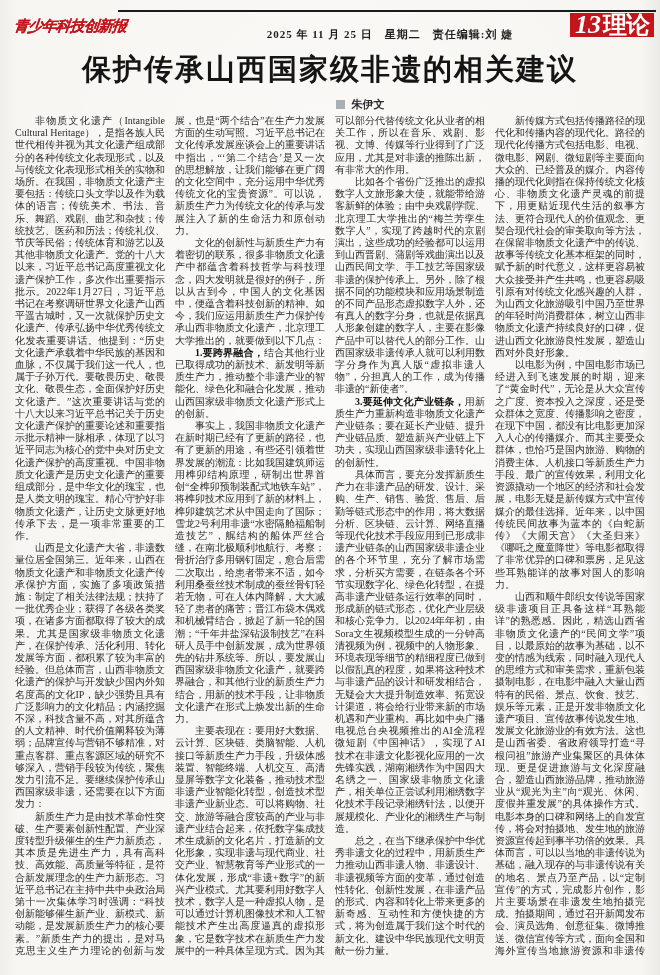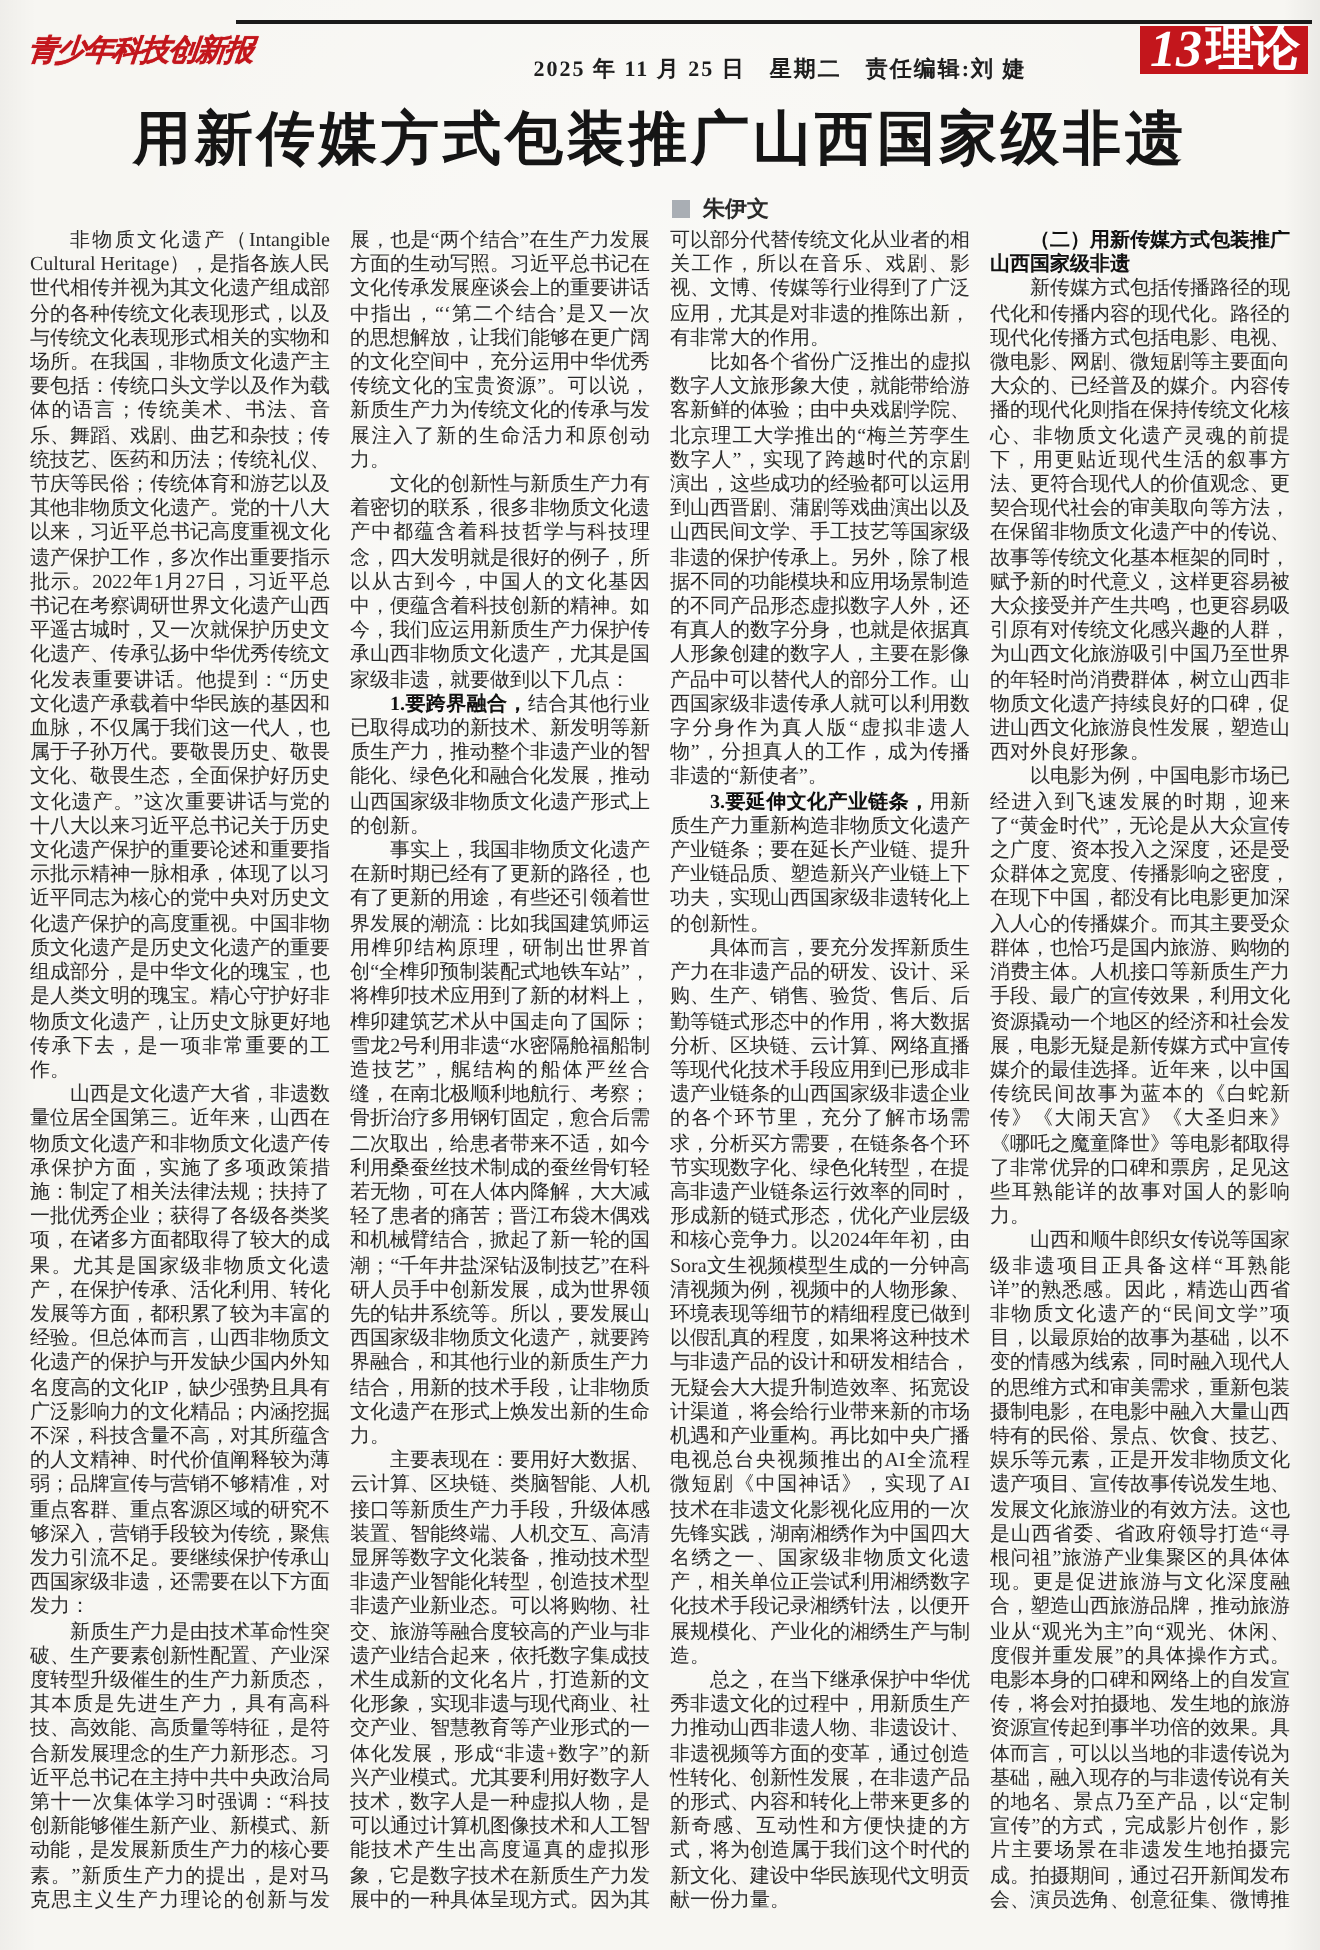--- a/index.html
+++ b/index.html
@@ -67,36 +67,35 @@
 
   <div class="masthead">青少年科技创新报</div>
 
   <div class="dateline">2025 年 11 月 25 日　星期二　责任编辑:刘 婕</div>
 
   <div class="badge">
     <span class="num">13</span>
     <span class="sec">理论</span>
   </div>
 
-  <div class="headline">用新传媒方式包装推广山西国家级非遗</div>
+  <div class="headline">保护传承山西国家级非遗的相关建议</div>
 
   <div class="author">
     <span class="sq"></span><span>朱伊文</span>
   </div>
 
   <div class="body-cols">
       <p class="normal">非物质文化遗产（Intangible Cultural Heritage），是指各族人民世代相传并视为其文化遗产组成部分的各种传统文化表现形式，以及与传统文化表现形式相关的实物和场所。在我国，非物质文化遗产主要包括：传统口头文学以及作为载体的语言；传统美术、书法、音乐、舞蹈、戏剧、曲艺和杂技；传统技艺、医药和历法；传统礼仪、节庆等民俗；传统体育和游艺以及其他非物质文化遗产。党的十八大以来，习近平总书记高度重视文化遗产保护工作，多次作出重要指示批示。2022年1月27日，习近平总书记在考察调研世界文化遗产山西平遥古城时，又一次就保护历史文化遗产、传承弘扬中华优秀传统文化发表重要讲话。他提到：“历史文化遗产承载着中华民族的基因和血脉，不仅属于我们这一代人，也属于子孙万代。要敬畏历史、敬畏文化、敬畏生态，全面保护好历史文化遗产。”这次重要讲话与党的十八大以来习近平总书记关于历史文化遗产保护的重要论述和重要指示批示精神一脉相承，体现了以习近平同志为核心的党中央对历史文化遗产保护的高度重视。中国非物质文化遗产是历史文化遗产的重要组成部分，是中华文化的瑰宝，也是人类文明的瑰宝。精心守护好非物质文化遗产，让历史文脉更好地传承下去，是一项非常重要的工作。</p>
       <p class="normal">山西是文化遗产大省，非遗数量位居全国第三。近年来，山西在物质文化遗产和非物质文化遗产传承保护方面，实施了多项政策措施：制定了相关法律法规；扶持了一批优秀企业；获得了各级各类奖项，在诸多方面都取得了较大的成果。尤其是国家级非物质文化遗产，在保护传承、活化利用、转化发展等方面，都积累了较为丰富的经验。但总体而言，山西非物质文化遗产的保护与开发缺少国内外知名度高的文化IP，缺少强势且具有广泛影响力的文化精品；内涵挖掘不深，科技含量不高，对其所蕴含的人文精神、时代价值阐释较为薄弱；品牌宣传与营销不够精准，对重点客群、重点客源区域的研究不够深入，营销手段较为传统，聚焦发力引流不足。要继续保护传承山西国家级非遗，还需要在以下方面发力：</p>
       <p class="normal">新质生产力是由技术革命性突破、生产要素创新性配置、产业深度转型升级催生的生产力新质态，其本质是先进生产力，具有高科技、高效能、高质量等特征，是符合新发展理念的生产力新形态。习近平总书记在主持中共中央政治局第十一次集体学习时强调：“科技创新能够催生新产业、新模式、新动能，是发展新质生产力的核心要素。”新质生产力的提出，是对马克思主义生产力理论的创新与发展，也是“两个结合”在生产力发展方面的生动写照。习近平总书记在文化传承发展座谈会上的重要讲话中指出，“‘第二个结合’是又一次的思想解放，让我们能够在更广阔的文化空间中，充分运用中华优秀传统文化的宝贵资源”。可以说，新质生产力为传统文化的传承与发展注入了新的生命活力和原创动力。</p>
-      <p class="normal">文化的创新性与新质生产力有着密切的联系，很多非物质文化遗产中都蕴含着科技哲学与科技理念，四大发明就是很好的例子，所以从古到今，中国人的文化基因中，便蕴含着科技创新的精神。如今，我们应运用新质生产力保护传承山西非物质文化遗产，尤其是国家级非遗，就要做到以下几点：</p>
+      <p class="normal">文化的创新性与新质生产力有着密切的联系，很多非物质文化遗产中都蕴含着科技哲学与科技理念，四大发明就是很好的例子，所以从古到今，中国人的文化基因中，便蕴含着科技创新的精神。如今，我们应运用新质生产力保护传承山西非物质文化遗产，北京理工大学推出的，就要做到以下几点：</p>
       <p class="normal"><b>1.要跨界融合，</b>结合其他行业已取得成功的新技术、新发明等新质生产力，推动整个非遗产业的智能化、绿色化和融合化发展，推动山西国家级非物质文化遗产形式上的创新。</p>
       <p class="normal">事实上，我国非物质文化遗产在新时期已经有了更新的路径，也有了更新的用途，有些还引领着世界发展的潮流：比如我国建筑师运用榫卯结构原理，研制出世界首创“全榫卯预制装配式地铁车站”，将榫卯技术应用到了新的材料上，榫卯建筑艺术从中国走向了国际；雪龙2号利用非遗“水密隔舱福船制造技艺”，艉结构的船体严丝合缝，在南北极顺利地航行、考察；骨折治疗多用钢钉固定，愈合后需二次取出，给患者带来不适，如今利用桑蚕丝技术制成的蚕丝骨钉轻若无物，可在人体内降解，大大减轻了患者的痛苦；晋江布袋木偶戏和机械臂结合，掀起了新一轮的国潮；“千年井盐深钻汲制技艺”在科研人员手中创新发展，成为世界领先的钻井系统等。所以，要发展山西国家级非物质文化遗产，就要跨界融合，和其他行业的新质生产力结合，用新的技术手段，让非物质文化遗产在形式上焕发出新的生命力。</p>
       <p class="normal">主要表现在：要用好大数据、云计算、区块链、类脑智能、人机接口等新质生产力手段，升级体感装置、智能终端、人机交互、高清显屏等数字文化装备，推动技术型非遗产业智能化转型，创造技术型非遗产业新业态。可以将购物、社交、旅游等融合度较高的产业与非遗产业结合起来，依托数字集成技术生成新的文化名片，打造新的文化形象，实现非遗与现代商业、社交产业、智慧教育等产业形式的一体化发展，形成“非遗+数字”的新兴产业模式。尤其要利用好数字人技术，数字人是一种虚拟人物，是可以通过计算机图像技术和人工智能技术产生出高度逼真的虚拟形象，它是数字技术在新质生产力发展中的一种具体呈现方式。因为其可以部分代替传统文化从业者的相关工作，所以在音乐、戏剧、影视、文博、传媒等行业得到了广泛应用，尤其是对非遗的推陈出新，有非常大的作用。</p>
       <p class="normal">比如各个省份广泛推出的虚拟数字人文旅形象大使，就能带给游客新鲜的体验；由中央戏剧学院、北京理工大学推出的“梅兰芳孪生数字人”，实现了跨越时代的京剧演出，这些成功的经验都可以运用到山西晋剧、蒲剧等戏曲演出以及山西民间文学、手工技艺等国家级非遗的保护传承上。另外，除了根据不同的功能模块和应用场景制造的不同产品形态虚拟数字人外，还有真人的数字分身，也就是依据真人形象创建的数字人，主要在影像产品中可以替代人的部分工作。山西国家级非遗传承人就可以利用数字分身作为真人版“虚拟非遗人物”，分担真人的工作，成为传播非遗的“新使者”。</p>
       <p class="normal"><b>3.要延伸文化产业链条，</b>用新质生产力重新构造非物质文化遗产产业链条；要在延长产业链、提升产业链品质、塑造新兴产业链上下功夫，实现山西国家级非遗转化上的创新性。</p>
       <p class="normal">具体而言，要充分发挥新质生产力在非遗产品的研发、设计、采购、生产、销售、验货、售后、后勤等链式形态中的作用，将大数据分析、区块链、云计算、网络直播等现代化技术手段应用到已形成非遗产业链条的山西国家级非遗企业的各个环节里，充分了解市场需求，分析买方需要，在链条各个环节实现数字化、绿色化转型，在提高非遗产业链条运行效率的同时，形成新的链式形态，优化产业层级和核心竞争力。以2024年年初，由Sora文生视频模型生成的一分钟高清视频为例，视频中的人物形象、环境表现等细节的精细程度已做到以假乱真的程度，如果将这种技术与非遗产品的设计和研发相结合，无疑会大大提升制造效率、拓宽设计渠道，将会给行业带来新的市场机遇和产业重构。再比如中央广播电视总台央视频推出的AI全流程微短剧《中国神话》，实现了AI技术在非遗文化影视化应用的一次先锋实践，湖南湘绣作为中国四大名绣之一、国家级非物质文化遗产，相关单位正尝试利用湘绣数字化技术手段记录湘绣针法，以便开展规模化、产业化的湘绣生产与制造。</p>
       <p class="normal">总之，在当下继承保护中华优秀非遗文化的过程中，用新质生产力推动山西非遗人物、非遗设计、非遗视频等方面的变革，通过创造性转化、创新性发展，在非遗产品的形式、内容和转化上带来更多的新奇感、互动性和方便快捷的方式，将为创造属于我们这个时代的新文化、建设中华民族现代文明贡献一份力量。</p>
-      <p class="subhead">（二）用新传媒方式包装推广山西国家级非遗</p>
       <p class="normal">新传媒方式包括传播路径的现代化和传播内容的现代化。路径的现代化传播方式包括电影、电视、微电影、网剧、微短剧等主要面向大众的、已经普及的媒介。内容传播的现代化则指在保持传统文化核心、非物质文化遗产灵魂的前提下，用更贴近现代生活的叙事方法、更符合现代人的价值观念、更契合现代社会的审美取向等方法，在保留非物质文化遗产中的传说、故事等传统文化基本框架的同时，赋予新的时代意义，这样更容易被大众接受并产生共鸣，也更容易吸引原有对传统文化感兴趣的人群，为山西文化旅游吸引中国乃至世界的年轻时尚消费群体，树立山西非物质文化遗产持续良好的口碑，促进山西文化旅游良性发展，塑造山西对外良好形象。</p>
       <p class="normal">以电影为例，中国电影市场已经进入到飞速发展的时期，迎来了“黄金时代”，无论是从大众宣传之广度、资本投入之深度，还是受众群体之宽度、传播影响之密度，在现下中国，都没有比电影更加深入人心的传播媒介。而其主要受众群体，也恰巧是国内旅游、购物的消费主体。人机接口等新质生产力手段、最广的宣传效果，利用文化资源撬动一个地区的经济和社会发展，电影无疑是新传媒方式中宣传媒介的最佳选择。近年来，以中国传统民间故事为蓝本的《白蛇新传》《大闹天宫》《大圣归来》《哪吒之魔童降世》等电影都取得了非常优异的口碑和票房，足见这些耳熟能详的故事对国人的影响力。</p>
       <p class="normal">山西和顺牛郎织女传说等国家级非遗项目正具备这样“耳熟能详”的熟悉感。因此，精选山西省非物质文化遗产的“民间文学”项目，以最原始的故事为基础，以不变的情感为线索，同时融入现代人的思维方式和审美需求，重新包装摄制电影，在电影中融入大量山西特有的民俗、景点、饮食、技艺、娱乐等元素，正是开发非物质文化遗产项目、宣传故事传说发生地、发展文化旅游业的有效方法。这也是山西省委、省政府领导打造“寻根问祖”旅游产业集聚区的具体体现。更是促进旅游与文化深度融合，塑造山西旅游品牌，推动旅游业从“观光为主”向“观光、休闲、度假并重发展”的具体操作方式。电影本身的口碑和网络上的自发宣传，将会对拍摄地、发生地的旅游资源宣传起到事半功倍的效果。具体而言，可以以当地的非遗传说为基础，融入现存的与非遗传说有关的地名、景点乃至产品，以“定制宣传”的方式，完成影片创作，影片主要场景在非遗发生地拍摄完成。拍摄期间，通过召开新闻发布会、演员选角、创意征集、微博推送、微信宣传等方式，面向全国和海外宣传当地旅游资源和非遗传说、文化传统。影片拍摄完成之后，在搭建拍摄基地的基础上，打造当地影视基地，并在建设完成后，面向全国开放。</p>
     </div>
 </div>
 
 </body></html>

